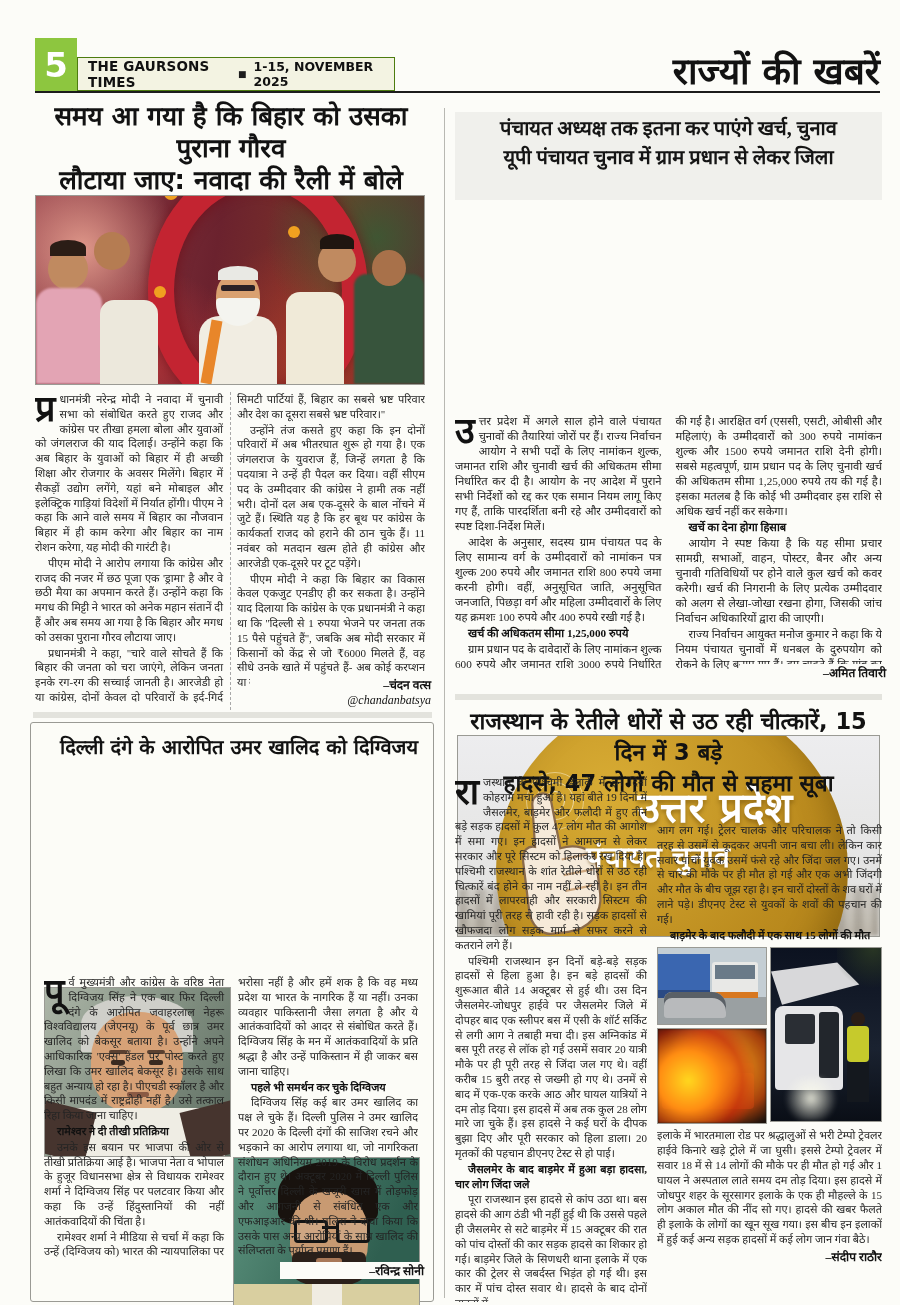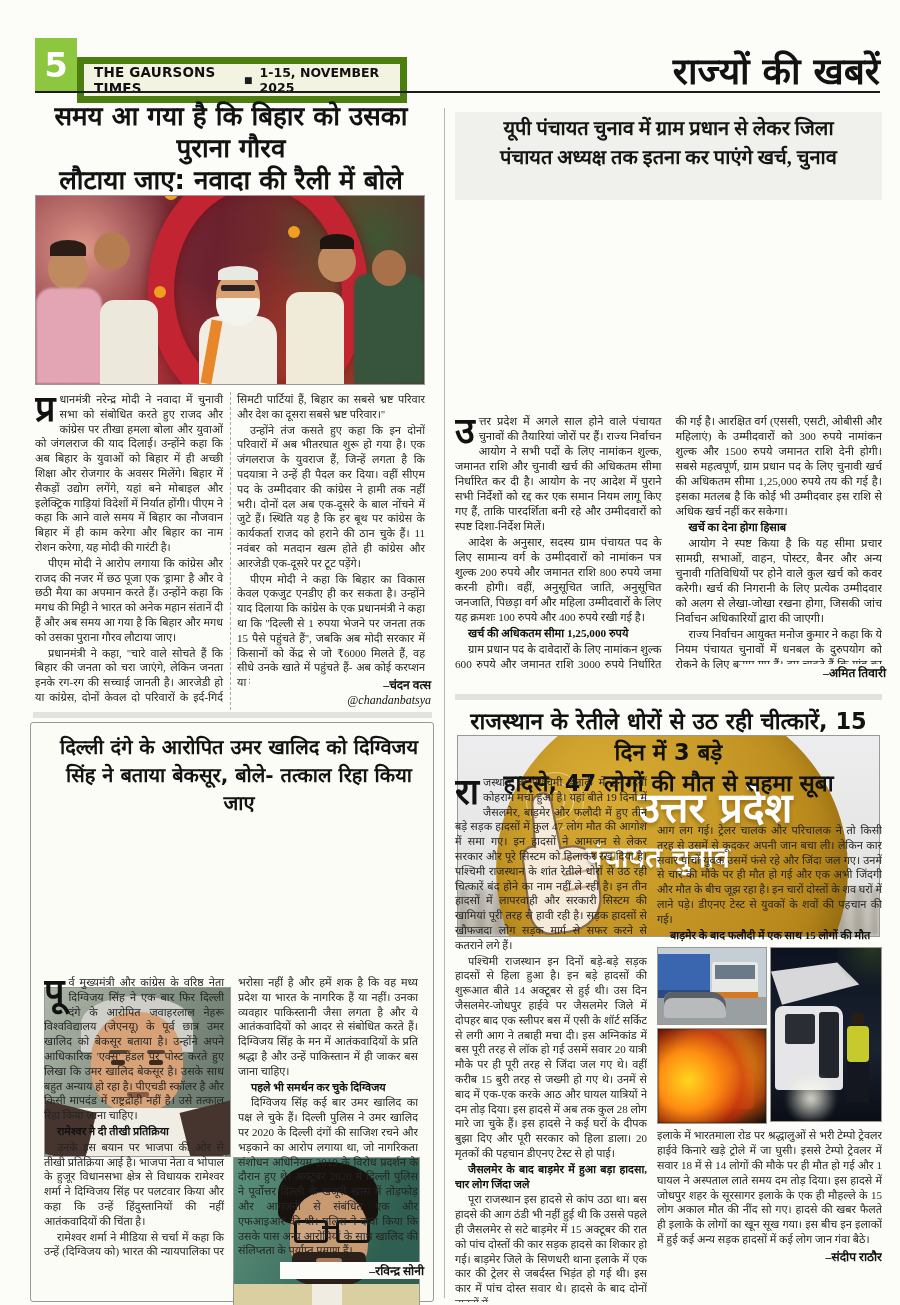--- a/index.html
+++ b/index.html
@@ -19,21 +19,21 @@
   .subhead{font-weight:bold;color:#111;}
   .cols2{column-count:2;column-gap:14px;}
   .rule{column-rule:1px dashed #a8a8a8;}
   .byline{font-weight:bold;font-size:12px;color:#111;text-align:right;background:#fcfcf8;padding-left:6px;}
   .byline .hndl{font-weight:normal;font-style:italic;font-family:"Liberation Serif",serif;}
   .photo{position:relative;overflow:hidden;border:1px solid #9a9a94;background:#777;}
   .photo > div{position:absolute;}
   .sep{background:#e3e3dd;}
   
   .pgnum{background:#8dc63f;color:#fff;font-weight:bold;font-size:34px;display:flex;align-items:center;justify-content:center;}
-  .strip{background:#f3f3e2;border:7px solid #4d7c0f;display:flex;align-items:center;padding:0 10px;gap:7px;}
+  .strip{background:#f3f3e2;border:1px solid #4d7c0f;display:flex;align-items:center;padding:0 10px;gap:7px;}
   .mast{font-weight:bold;font-size:13.5px;letter-spacing:.2px;color:#111;}
   .mdate{font-weight:bold;font-size:12.5px;color:#111;}
   .secttl{font-size:37px;font-weight:bold;color:#121212;text-align:right;}
   .ring{position:absolute;border-radius:50%;border:1.5px solid rgba(255,252,240,.8);}
 </style>
 </head>
 <body>
 
 <div class="abs pgnum sans" style="left:35px;top:38px;width:42px;height:53px;">
   <span>5</span>
@@ -94,21 +94,20 @@
 <div class="abs byline" style="left:250px;top:676px;width:175px;">
   <div>–चंदन वत्स</div>
   <div class="hndl">@chandanbatsya</div>
 </div>
 
 <div class="abs sep" style="left:33px;top:712px;width:399px;height:6px;"></div>
 
 <div class="abs" style="left:30px;top:722px;width:402px;height:578px;border:1px solid #9a9a94;background:#fcfcf7;border-radius:3px;"></div>
 <div class="abs hl" style="left:48px;top:733px;width:382px;font-size:20px;line-height:28px;">
   <div>दिल्ली दंगे के आरोपित उमर खालिद को दिग्विजय</div>
-  <div>सिंह ने बताया बेकसूर, बोले- तत्काल रिहा किया जाए</div>
 </div>
 
 <div class="abs photo" style="left:44px;top:797px;width:185px;height:168px;">
   <div style="inset:0;background:linear-gradient(120deg,#adb6a8,#7e8c7e 55%,#5e6e62);"></div>
   <div style="left:36px;top:8px;width:112px;height:56px;background:#cfcfc9;border-radius:50% 50% 0 0;"></div>
   <div style="left:46px;top:24px;width:92px;height:100px;background:#d7a277;border-radius:46% 46% 42% 42%;"></div>
   <div style="left:64px;top:62px;width:18px;height:4px;background:#5a4030;border-radius:2px;"></div>
   <div style="left:102px;top:62px;width:18px;height:4px;background:#5a4030;border-radius:2px;"></div>
   <div style="left:66px;top:72px;width:14px;height:5px;background:#3a2a20;border-radius:2px;"></div>
   <div style="left:104px;top:72px;width:14px;height:5px;background:#3a2a20;border-radius:2px;"></div>
@@ -136,22 +135,22 @@
   <p class="subhead">रामेश्वर ने दी तीखी प्रतिक्रिया</p>
   <p>उनके इस बयान पर भाजपा की ओर से तीखी प्रतिक्रिया आई है। भाजपा नेता व भोपाल के हुजूर विधानसभा क्षेत्र से विधायक रामेश्वर शर्मा ने दिग्विजय सिंह पर पलटवार किया और कहा कि उन्हें हिंदुस्तानियों की नहीं आतंकवादियों की चिंता है।</p>
   <p>रामेश्वर शर्मा ने मीडिया से चर्चा में कहा कि उन्हें (दिग्विजय को) भारत की न्यायपालिका पर भरोसा नहीं है और हमें शक है कि वह मध्य प्रदेश या भारत के नागरिक हैं या नहीं। उनका व्यवहार पाकिस्तानी जैसा लगता है और ये आतंकवादियों को आदर से संबोधित करते हैं। दिग्विजय सिंह के मन में आतंकवादियों के प्रति श्रद्धा है और उन्हें पाकिस्तान में ही जाकर बस जाना चाहिए।</p>
   <p class="subhead">पहले भी समर्थन कर चुके दिग्विजय</p>
   <p>दिग्विजय सिंह कई बार उमर खालिद का पक्ष ले चुके हैं। दिल्ली पुलिस ने उमर खालिद पर 2020 के दिल्ली दंगों की साजिश रचने और भड़काने का आरोप लगाया था, जो नागरिकता संशोधन अधिनियम 2019 के विरोध प्रदर्शन के दौरान हुए थे। अक्टूबर 2020 में दिल्ली पुलिस ने पूर्वोत्तर दिल्ली के खजूरी खास में तोड़फोड़ और आगजनी से संबंधित एक और एफआइआर की थी। पुलिस ने दावा किया कि उसके पास अन्य आरोपियों के साथ खालिद की संलिप्तता के पर्याप्त प्रमाण हैं।</p>
 </div>
 <div class="abs byline" style="left:280px;top:1262px;width:138px;">–रविन्द्र सोनी</div>
 
 <div class="abs" style="left:455px;top:112px;width:427px;height:88px;background:#f0f0ec;">
   <div style="font-family:'Liberation Serif',serif;font-weight:bold;font-size:20px;line-height:29px;text-align:center;color:#151515;padding-top:2px;">
+    <div>पंचायत अध्यक्ष तक इतना कर पाएंगे खर्च, चुनाव</div>
     <div>यूपी पंचायत चुनाव में ग्राम प्रधान से लेकर जिला</div>
-    <div>पंचायत अध्यक्ष तक इतना कर पाएंगे खर्च, चुनाव</div>
   </div>
 </div>
 
 <div class="abs photo" style="left:457px;top:205px;width:421px;height:200px;">
   <div style="inset:0;background:linear-gradient(#ededef,#e0e0dd);"></div>
   <div style="left:0;bottom:0;width:421px;height:48px;background:
       repeating-linear-gradient(90deg,rgba(118,108,92,.38) 0 9px,rgba(162,152,134,.3) 9px 18px),
       linear-gradient(rgba(255,255,255,0),rgba(120,105,80,.25));filter:blur(2px);"></div>
   <div style="left:38px;top:-42px;width:352px;height:352px;border-radius:50%;background:
       radial-gradient(circle at 32% 28%,#d8ac34,#bb8b1e 58%,#a87a16);box-shadow:inset -10px -14px 30px rgba(90,60,0,.35);"></div>

